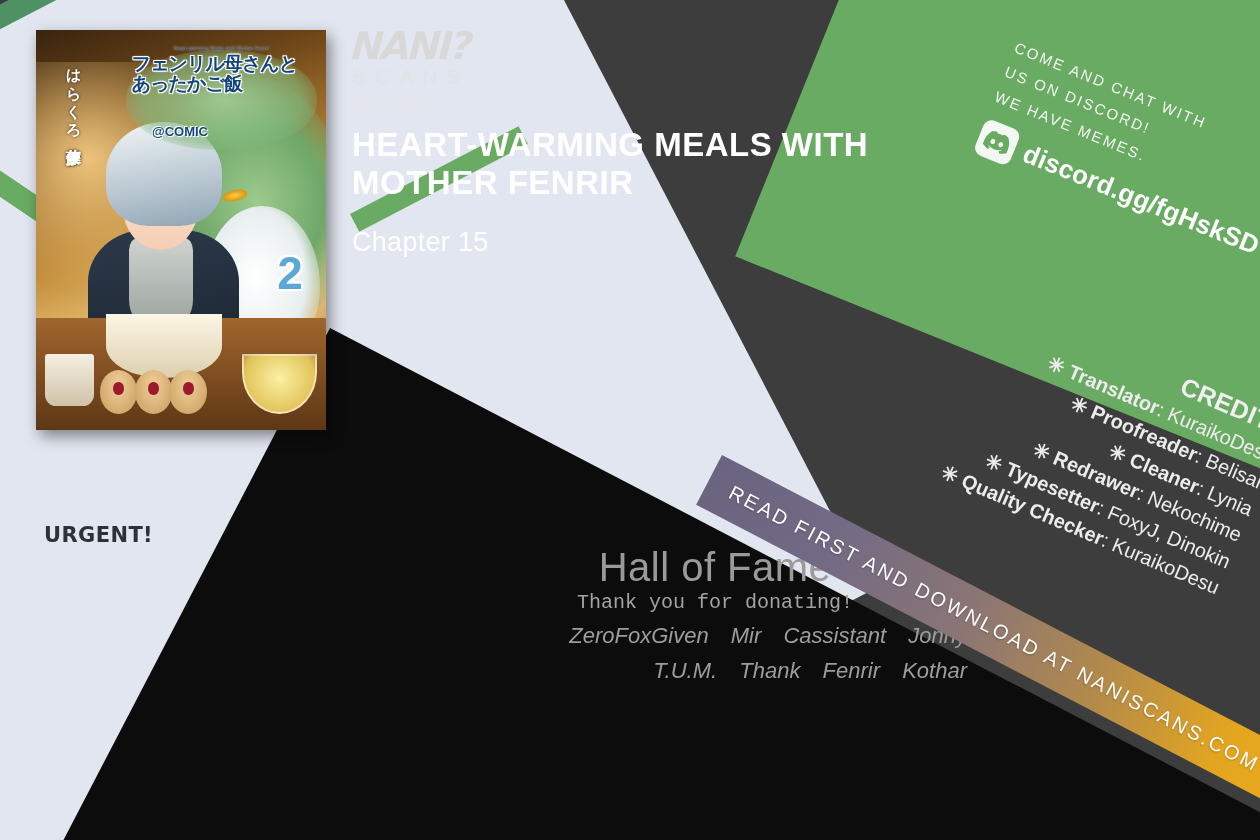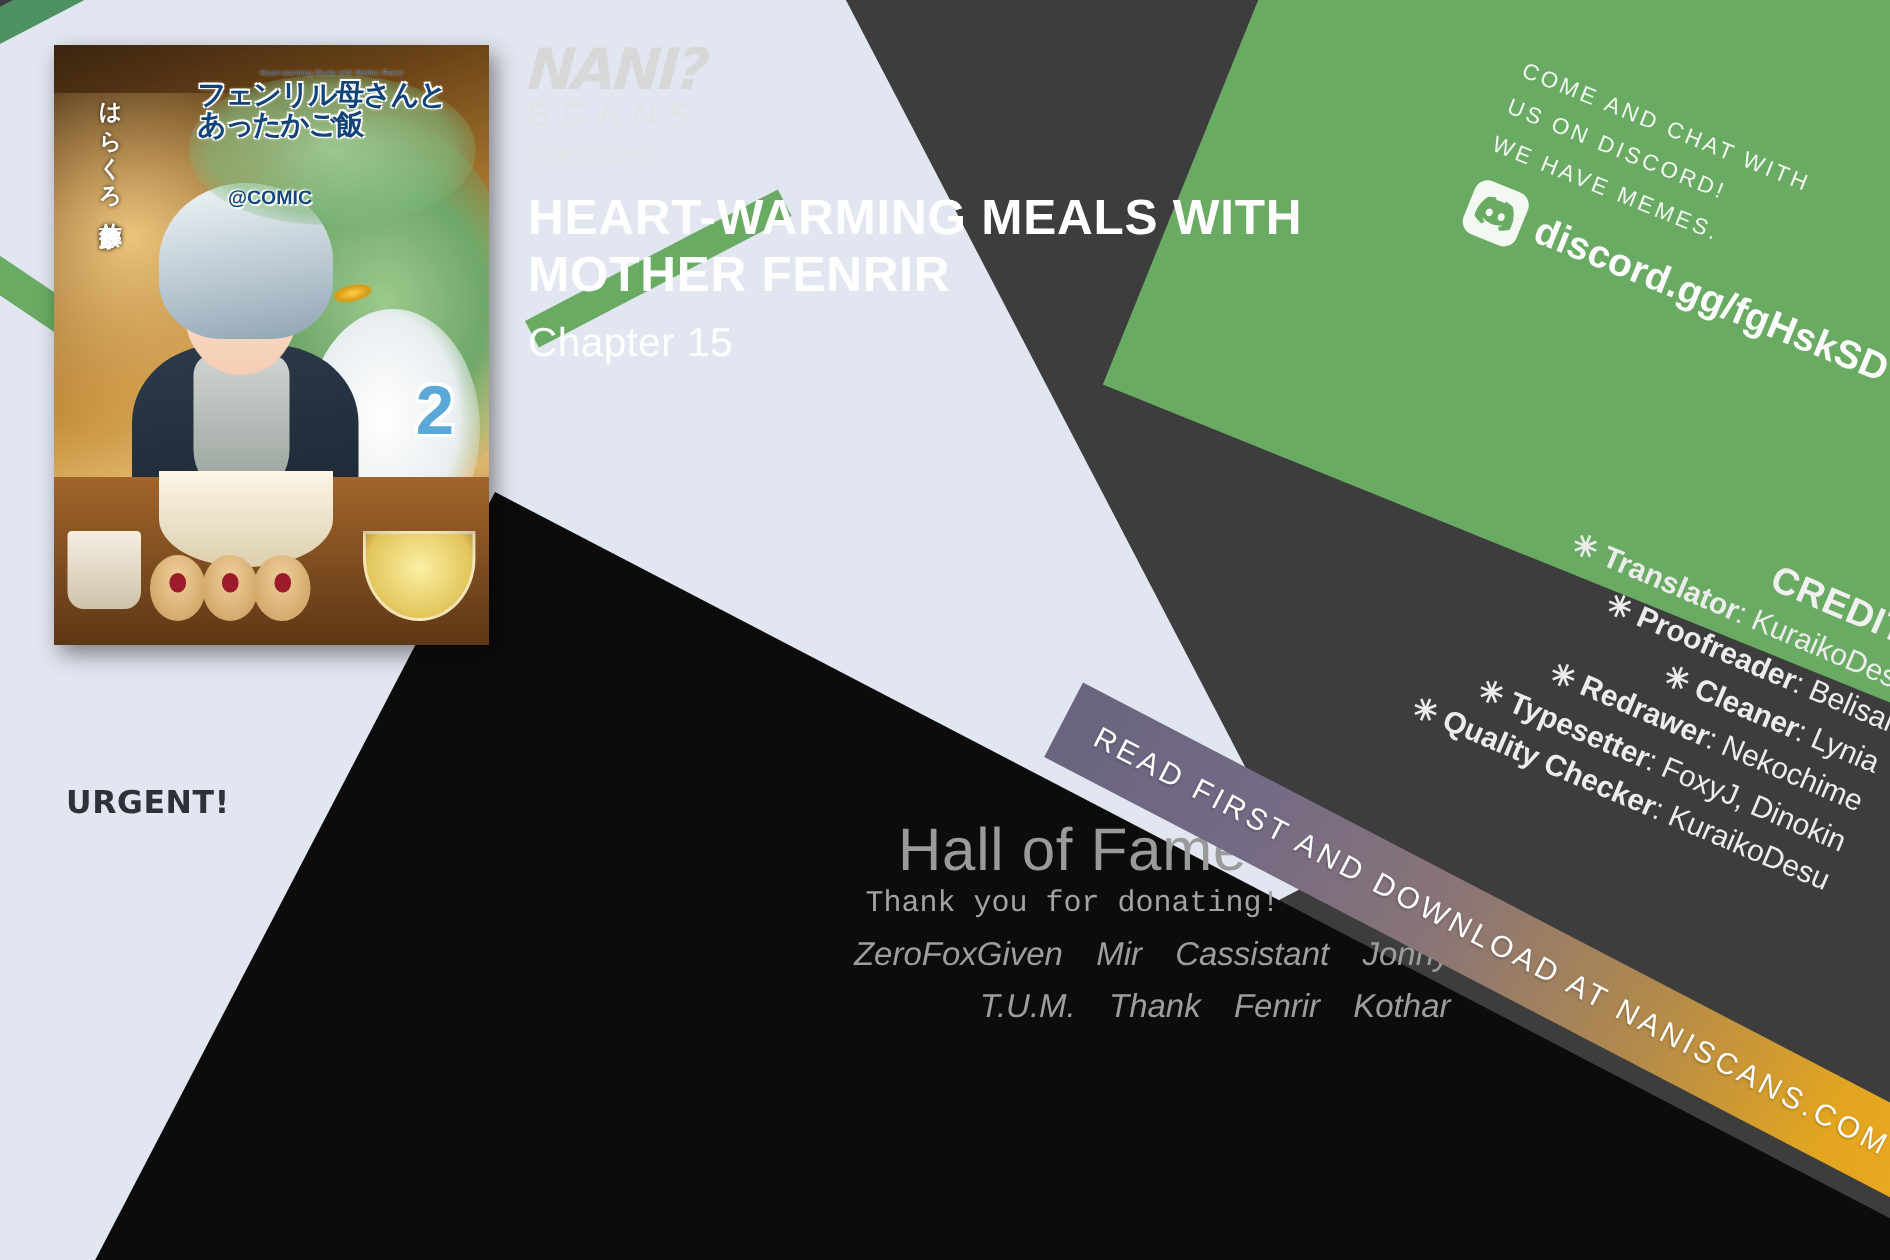--- a/index.html
+++ b/index.html
@@ -240,21 +240,21 @@
   }
   .series-title {
     margin-top:13px;
     font-family:"Liberation Sans", sans-serif;
     font-size:33px; font-weight:bold;
     color:#fff;
     letter-spacing:.5px;
     line-height:1.16;
   }
   .chapter {
-    margin-top:10px;
+    margin-top:24px;
     font-family:"Liberation Sans", sans-serif;
     font-size:27px;
     color:#fff;
     letter-spacing:.3px;
   }
 
   
   .discord-block {
     position:absolute; left:1020px; top:35px;
     width:330px;

